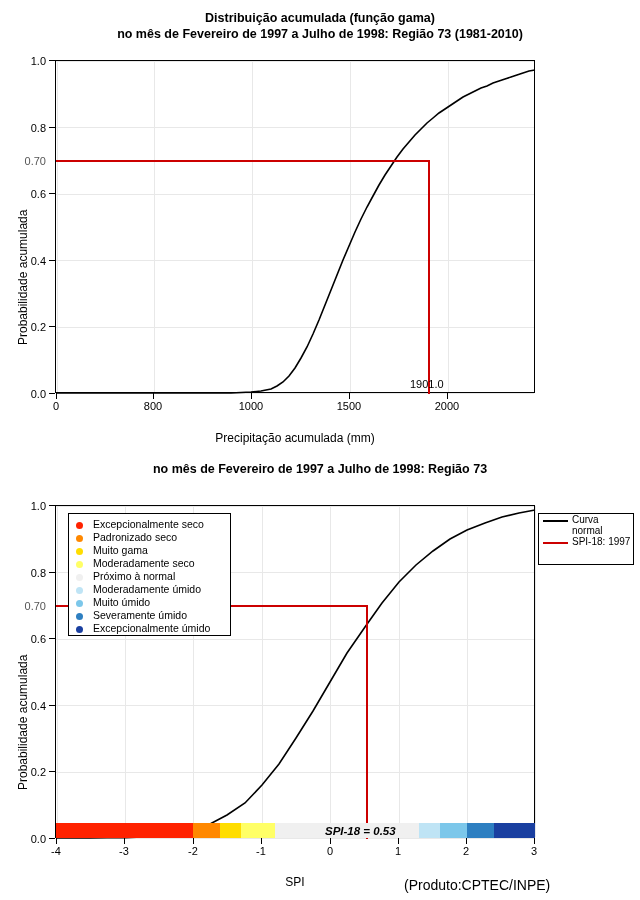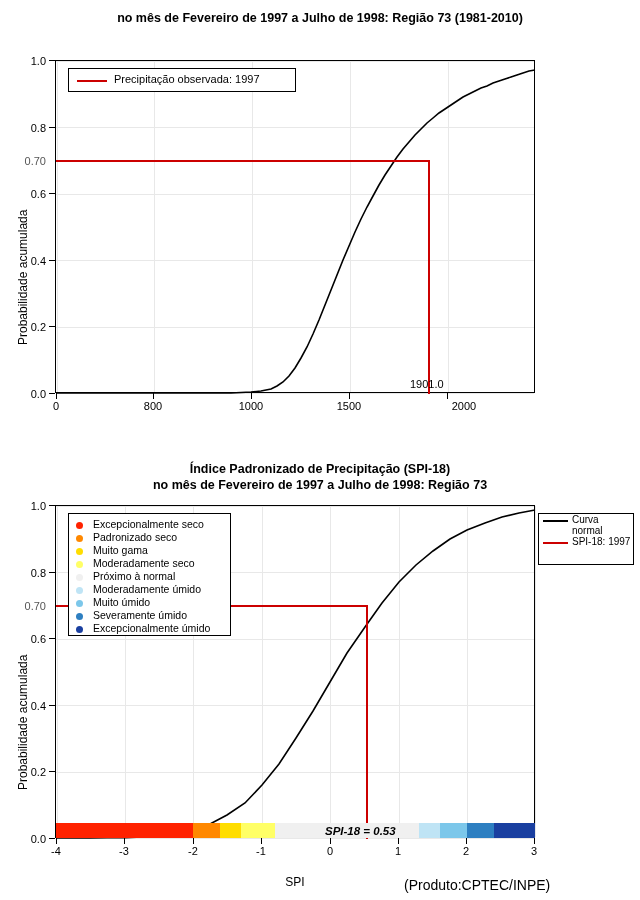--- a/index.html
+++ b/index.html
@@ -209,20 +209,21 @@
     top: 0;
     overflow: visible;
   }
 </style>
 </head>
 <body>
 
 <div class="panel" id="panel-top">
 
   <div class="title" id="title-top">
+    <div>Distribuição acumulada (função gama)</div>
     <div>no mês de Fevereiro de 1997 a Julho de 1998: Região 73 (1981-2010)</div>
   </div>
 
   <div class="ylabel" style="left:16px; top:345px;">Probabilidade acumulada</div>
 
   <div class="tick-label tick-label-y" style="left:12px; top:388px;">0.0</div>
   <div class="tick-label tick-label-y" style="left:12px; top:321px;">0.2</div>
   <div class="tick-label tick-label-y" style="left:12px; top:255px;">0.4</div>
   <div class="tick-label tick-label-y" style="left:12px; top:188px;">0.6</div>
   <div class="tick-label tick-label-y" style="left:12px; top:122px;">0.8</div>
@@ -262,34 +263,30 @@
   <div class="tick-mark-x" style="left:56px; top:393px;"></div>
   <div class="tick-mark-x" style="left:153px; top:393px;"></div>
   <div class="tick-mark-x" style="left:251px; top:393px;"></div>
   <div class="tick-mark-x" style="left:349px; top:393px;"></div>
   <div class="tick-mark-x" style="left:447px; top:393px;"></div>
 
   <div class="tick-label tick-label-x" style="left:36px; top:400px;">0</div>
   <div class="tick-label tick-label-x" style="left:133px; top:400px;">800</div>
   <div class="tick-label tick-label-x" style="left:231px; top:400px;">1000</div>
   <div class="tick-label tick-label-x" style="left:329px; top:400px;">1500</div>
-  <div class="tick-label tick-label-x" style="left:444px; top:400px;">2000</div>
+  <div class="tick-label tick-label-x" style="left:427px; top:400px;">2000</div>
 
   <div class="marker-label" style="left:410px; top:378px;">1901.0</div>
 
-
-  <div class="legend-box" id="legend-top">
-    <div class="lg-line"></div>
-    <div class="lg-text">Precipitação observada: 1997</div>
-  </div>
+  <div class="axis-title" style="left:120px; top:431px; width:350px;">Precipitação acumulada (mm)</div>
+
 </div>
 
 <div class="panel" id="panel-bottom">
   <div class="title" id="title-bottom">
-    <div>Índice Padronizado de Precipitação (SPI-18)</div>
     <div>no mês de Fevereiro de 1997 a Julho de 1998: Região 73</div>
   </div>
 </div>
 
 <div class="ylabel" style="left:16px; top:790px;">Probabilidade acumulada</div>
 
 <div class="tick-label tick-label-y" style="left:12px; top:833px;">0.0</div>
 <div class="tick-label tick-label-y" style="left:12px; top:766px;">0.2</div>
 <div class="tick-label tick-label-y" style="left:12px; top:700px;">0.4</div>
 <div class="tick-label tick-label-y" style="left:12px; top:633px;">0.6</div>

